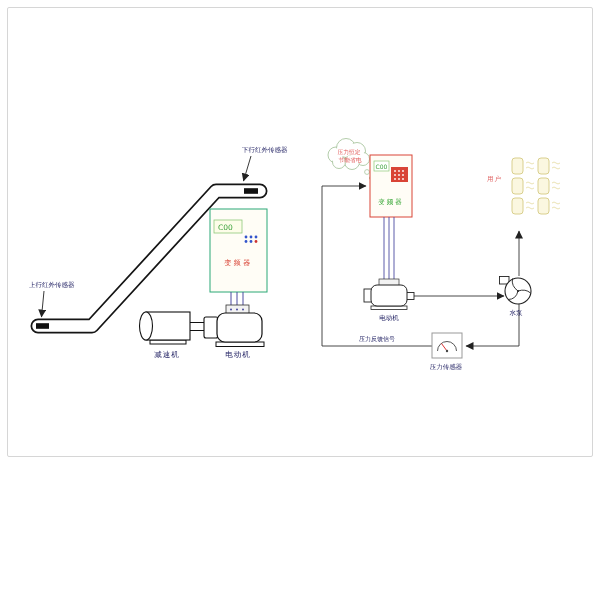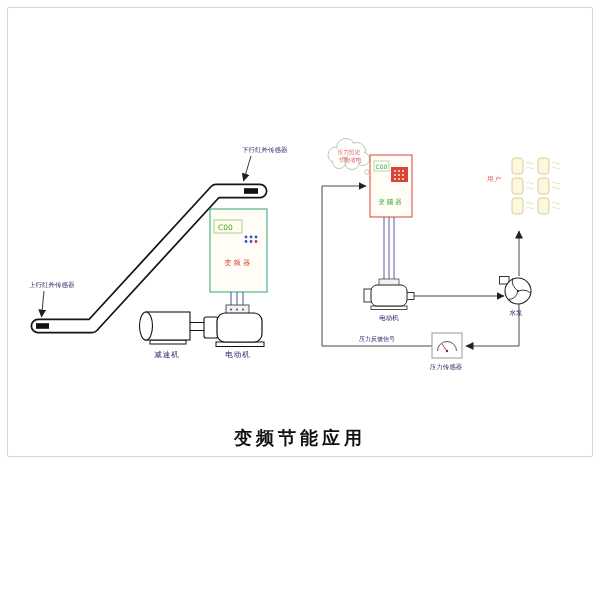--- a/index.html
+++ b/index.html
@@ -191,14 +191,13 @@
       <g>
         <rect x="432" y="333" width="30" height="25" fill="#fff" stroke="#999" stroke-width="1"></rect>
         <path d="M437.5 351 A9.5 9.5 0 0 1 456.5 351" fill="none" stroke="#444" stroke-width="0.9"></path>
         <line x1="447" y1="351" x2="441.5" y2="343.5" stroke="#d33" stroke-width="1"></line>
         <circle cx="447" cy="351" r="1.2" fill="#444"></circle>
       </g>
       <text x="446" y="369" text-anchor="middle" font-size="6.5" fill="#1a1a5e">压力传感器</text>
     </g>
   </svg>
 
-  <div class="title">变频节能应用</div>
 </div>
 
 </body></html>

